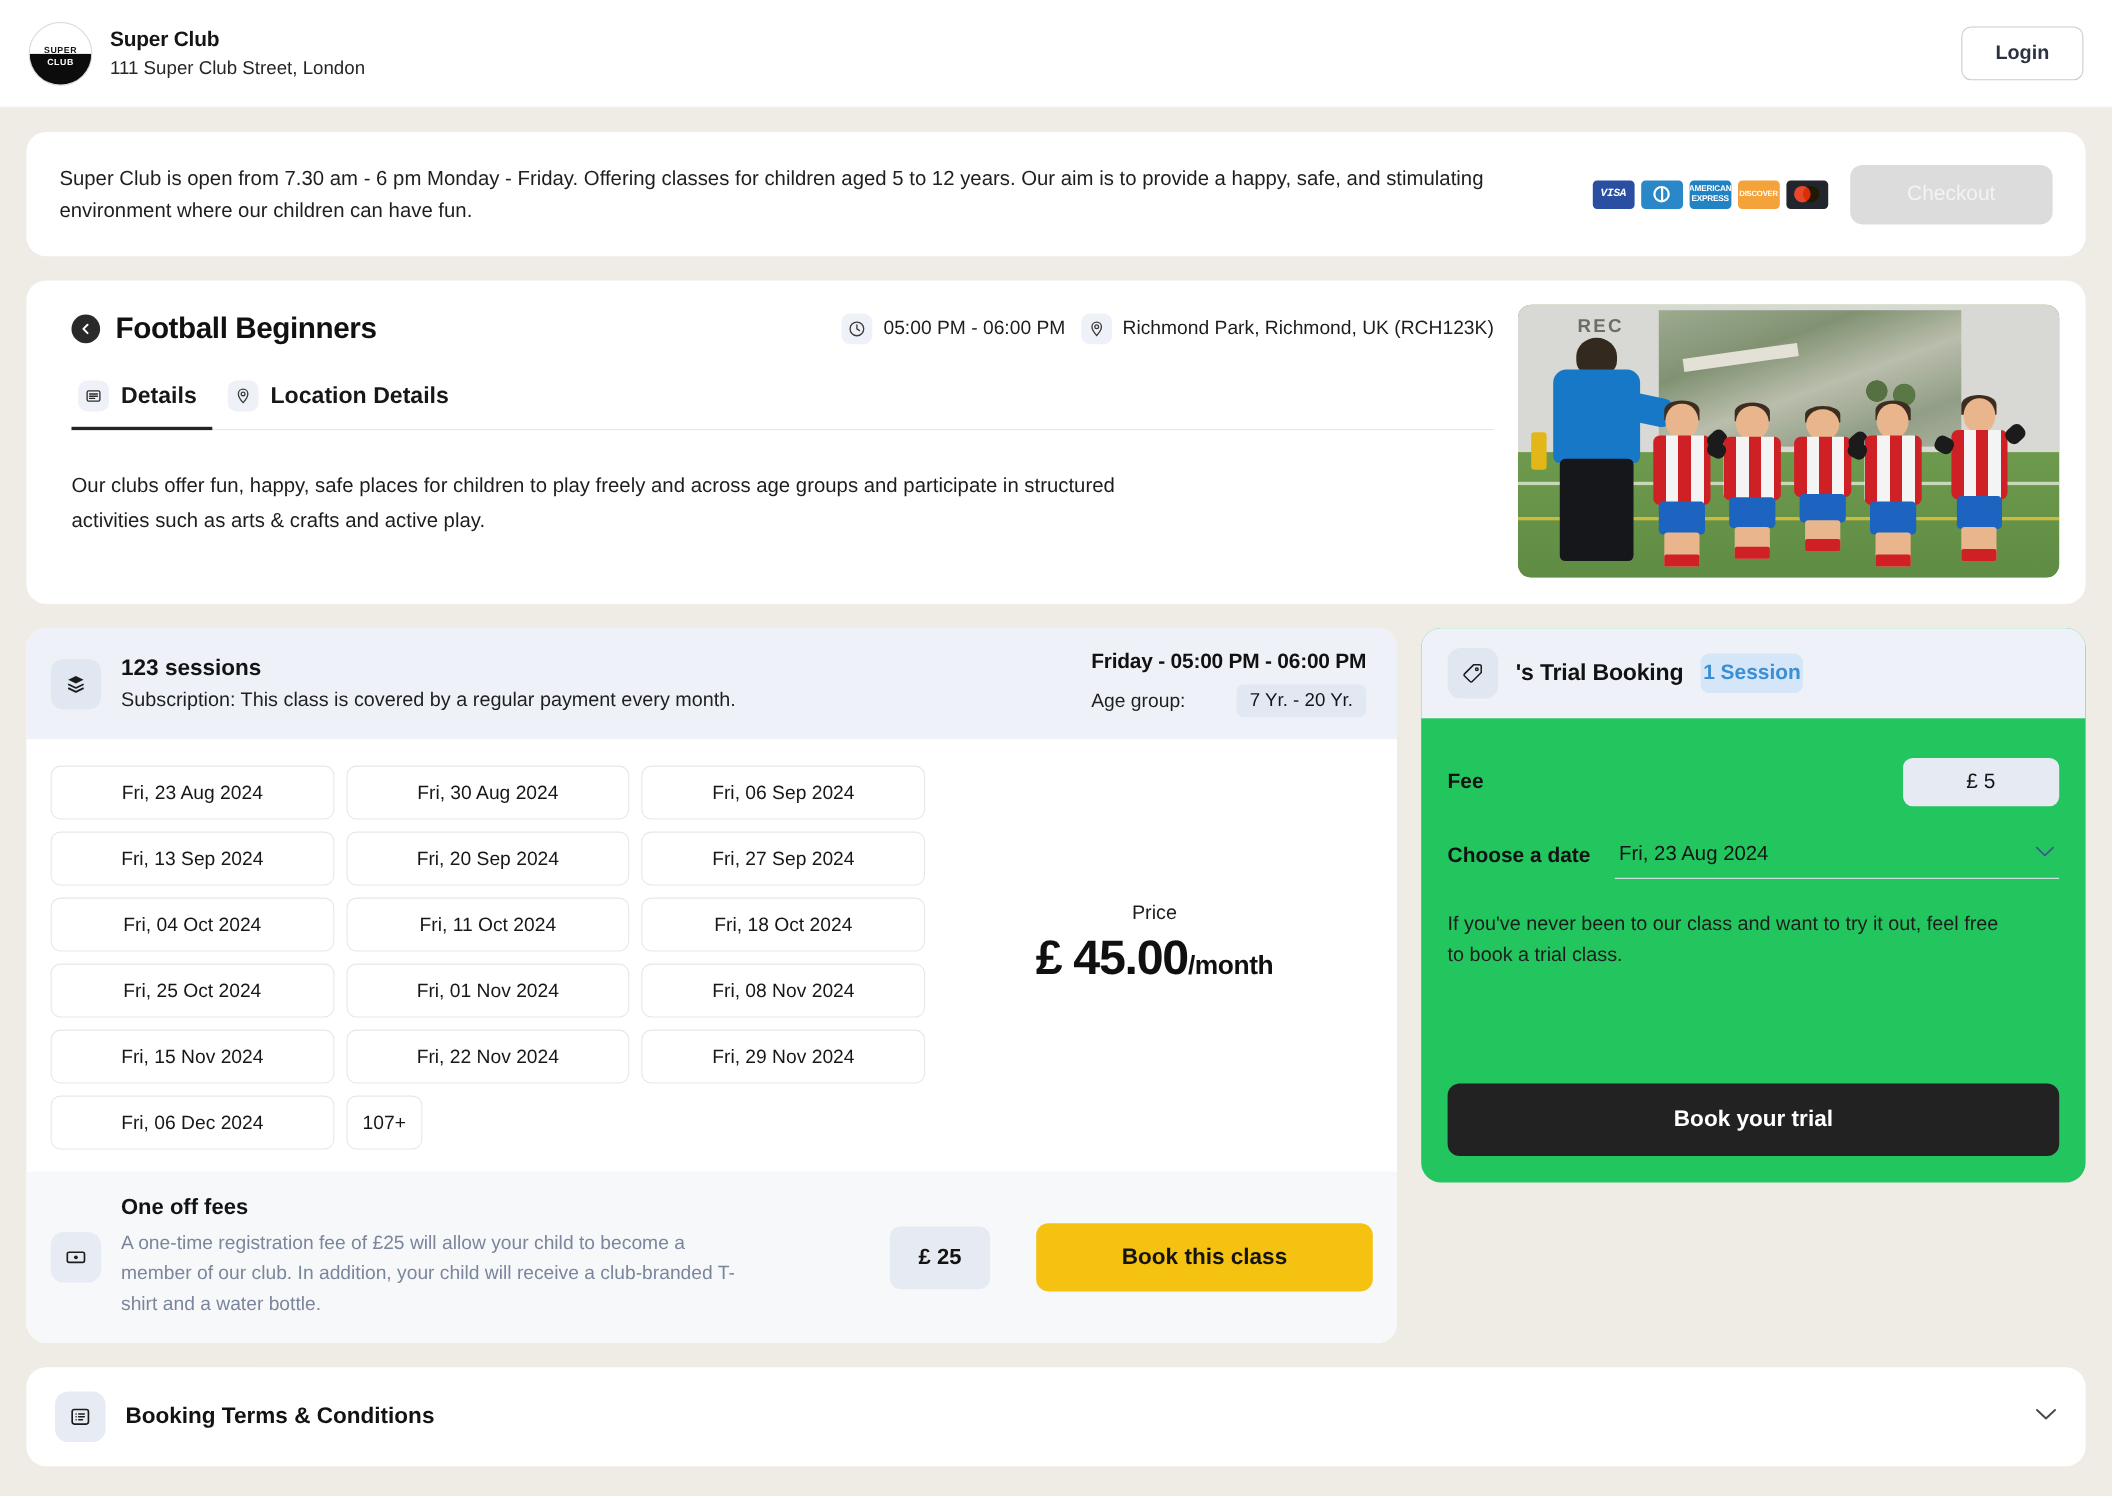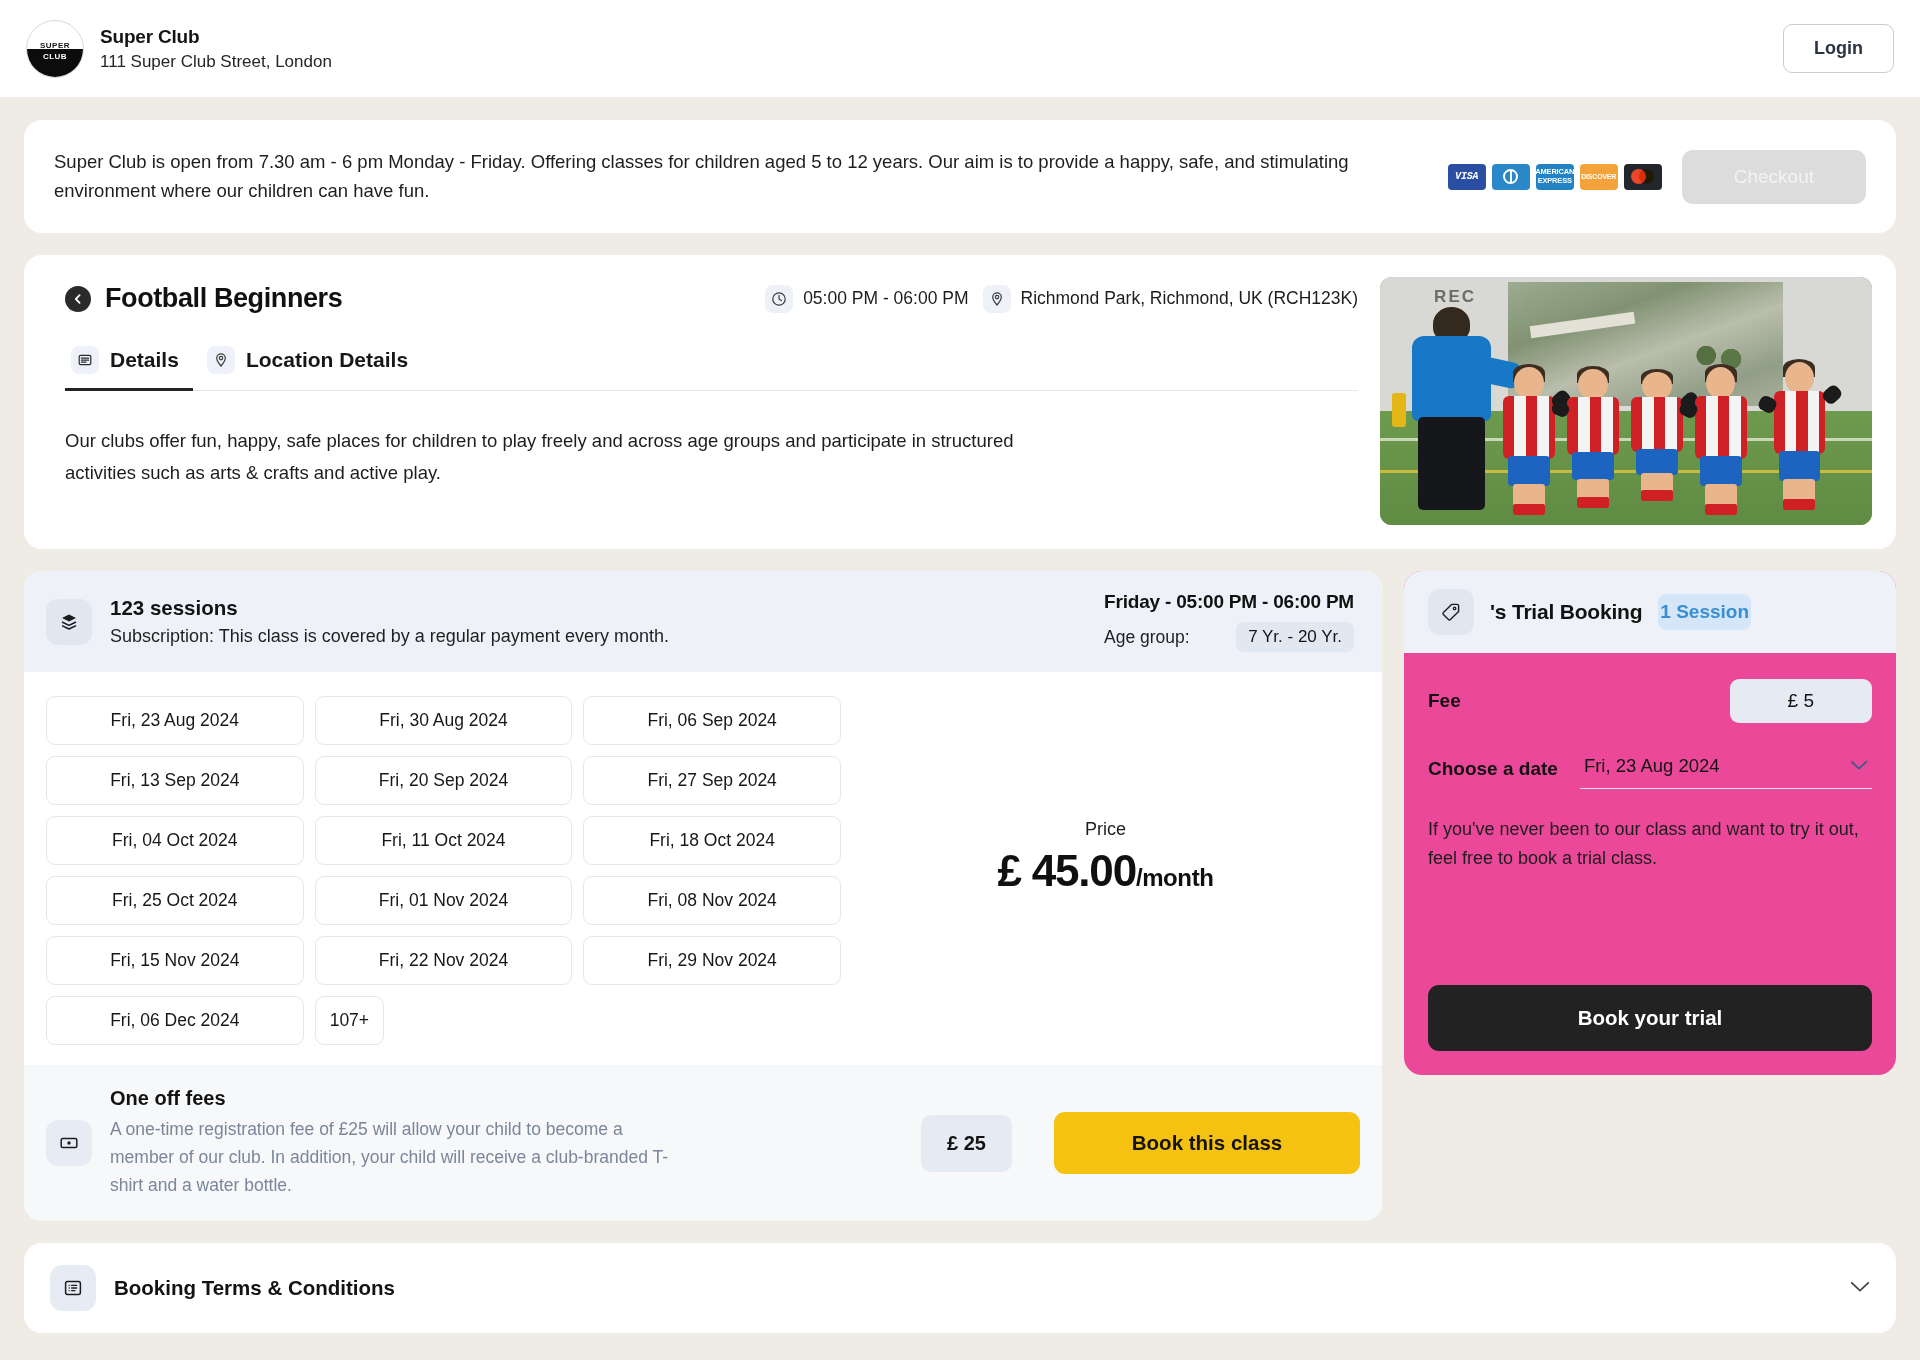--- a/index.html
+++ b/index.html
@@ -196,21 +196,21 @@
     background: #e6eaf2; border-radius: 10px; padding: 17px 26px;
     font-size: 20px; font-weight: 700; color: #131313; margin-left: auto; flex: none;
   }
   .book-class-btn {
     background: #f5c211; color: #141414; border: none; border-radius: 11px;
     padding: 19px 0; width: 306px; flex: none; margin-left: 24px;
     font-size: 20.5px; font-weight: 700; font-family: inherit; cursor: pointer;
   }
 
   
-  .trial-card { width: 492px; flex: none; background: #ec4899; border-radius: 18px; overflow: hidden; display: flex; flex-direction: column; min-height: 504px; }
+  .trial-card { width: 604px; flex: none; background: #22c55e; border-radius: 18px; overflow: hidden; display: flex; flex-direction: column; min-height: 504px; gap: 10px; }
   .trial-head { background: #eef2f8; padding: 18px 24px; display: flex; align-items: center; gap: 16px; }
   .tag-box { width: 46px; height: 46px; border-radius: 12px; background: #e1e7f1; display:flex; align-items:center; justify-content:center; flex:none; }
   .trial-title { font-size: 21px; font-weight: 700; color: #121212; letter-spacing: -.2px; }
   .session-badge { background: #d4e6f7; color: #3a8fd4; border-radius: 8px; padding: 7px 2px; font-size: 19px; font-weight: 700; }
   .trial-body { padding: 26px 24px 24px 24px; flex: 1; display: flex; flex-direction: column; }
   .trial-row { display: flex; align-items: center; }
   .trial-label { font-size: 19px; font-weight: 700; color: #121212; }
   .fee-val { margin-left: auto; background: #e6eaf2; border-radius: 9px; padding: 11px 58px; font-size: 19px; color: #141414; }
   .date-row { margin-top: 26px; display: flex; align-items: center; gap: 22px; }
   .date-select {

